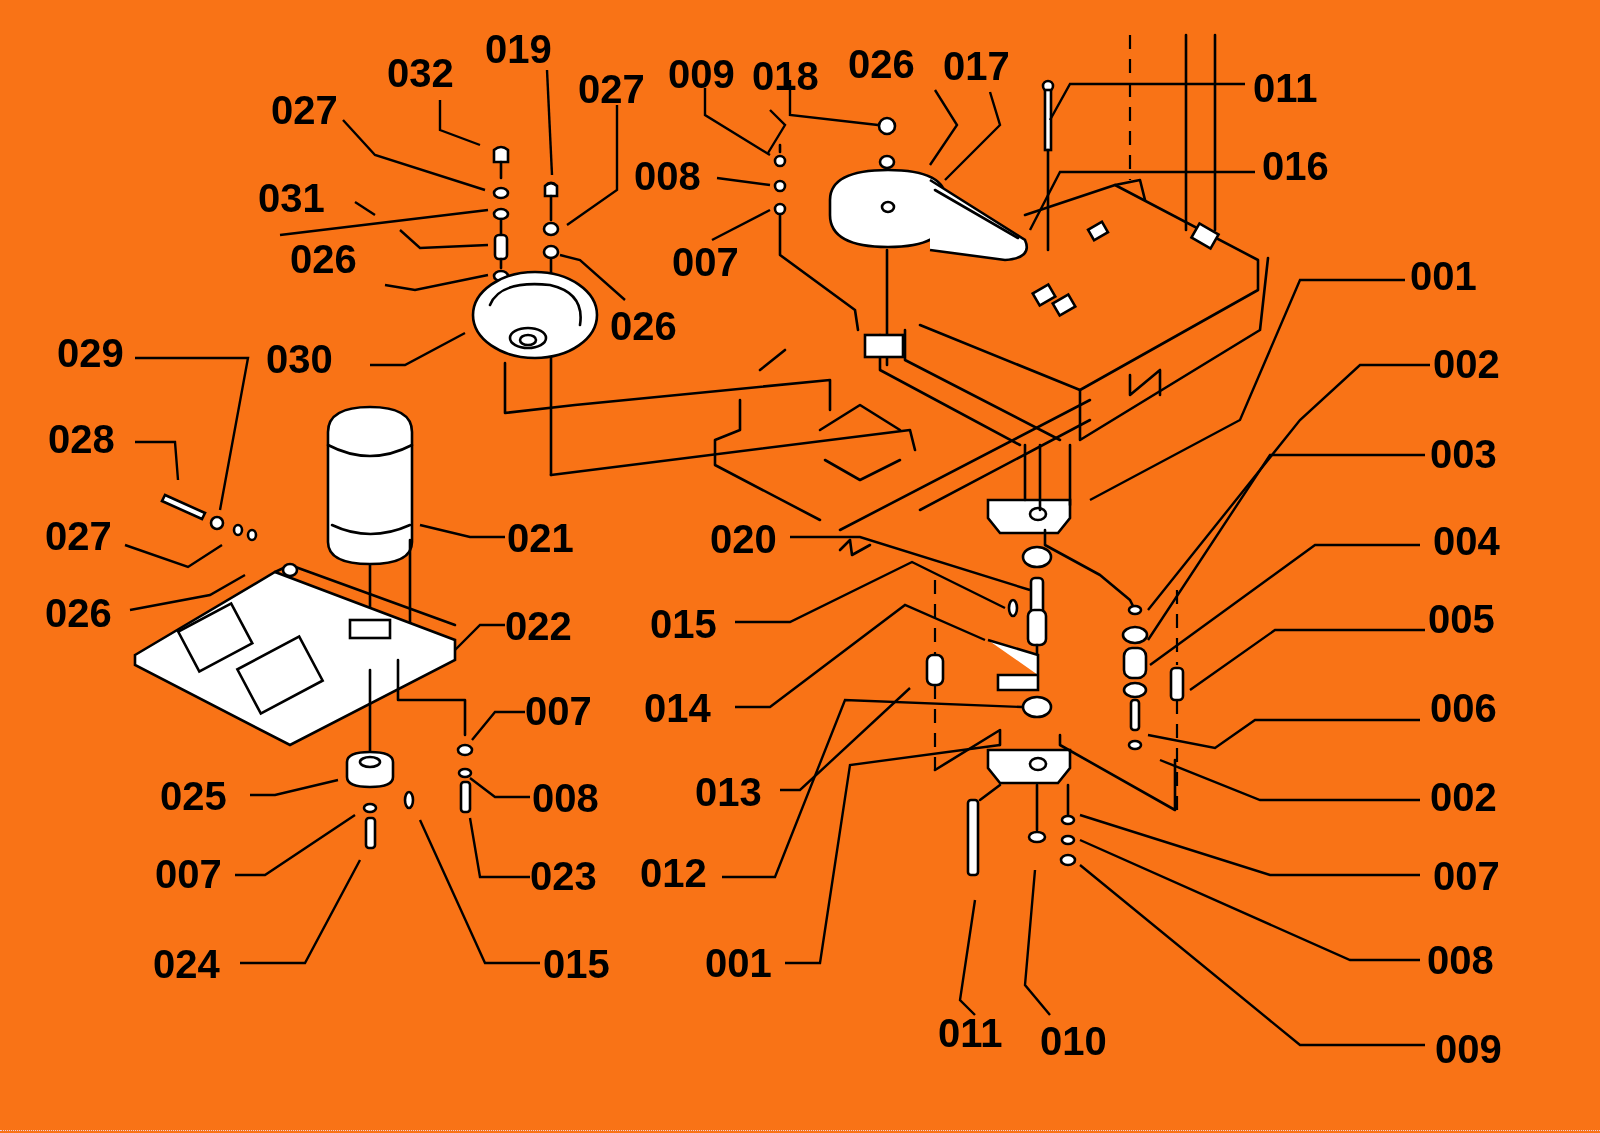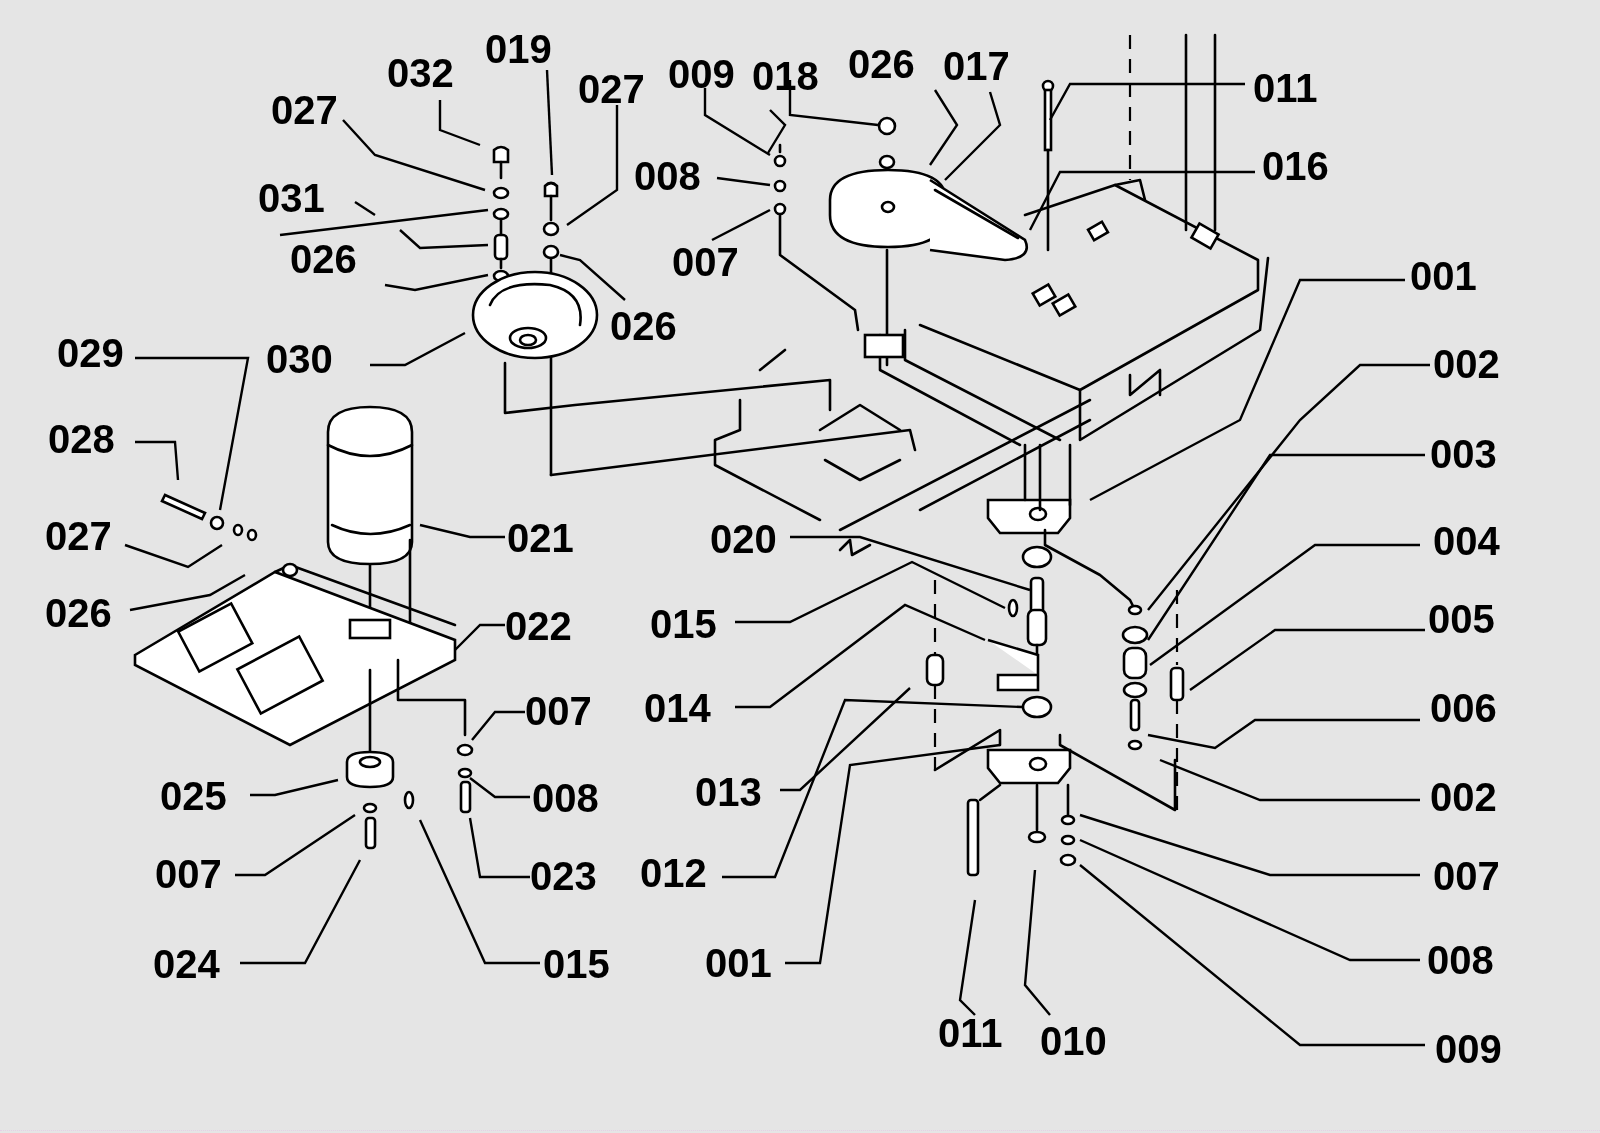--- a/index.html
+++ b/index.html
@@ -1,16 +1,16 @@
 <!DOCTYPE html>
 <html><head>
 <meta charset="utf-8">
 <style>
   html, body { margin: 0; padding: 0; background: #ffffff; }
-  #stage { position: relative; width: 1600px; height: 1133px; overflow: hidden; background: #e5e5e5; }
+  #stage { position: relative; width: 1600px; height: 1133px; overflow: hidden; background: #f97316; }
   svg { position: absolute; left: 0; top: 0; }
   .ln { stroke: #000; stroke-width: 2.6; fill: none; stroke-linecap: round; stroke-linejoin: round; }
   .dash { stroke: #000; stroke-width: 2.2; fill: none; stroke-dasharray: 14 10; }
   .part { stroke: #000; stroke-width: 2.6; fill: #fff; }
   .lbl { font-family: "Liberation Sans", sans-serif; font-weight: bold; font-size: 40px; fill: #000; }
   .lead { stroke: #000; stroke-width: 2.4; fill: none; }
   .footer-line { position: absolute; left: 0; top: 1130px; width: 1600px; border-top: 1px dotted #e6cfe6; }
 </style>
 </head>
 <body>

